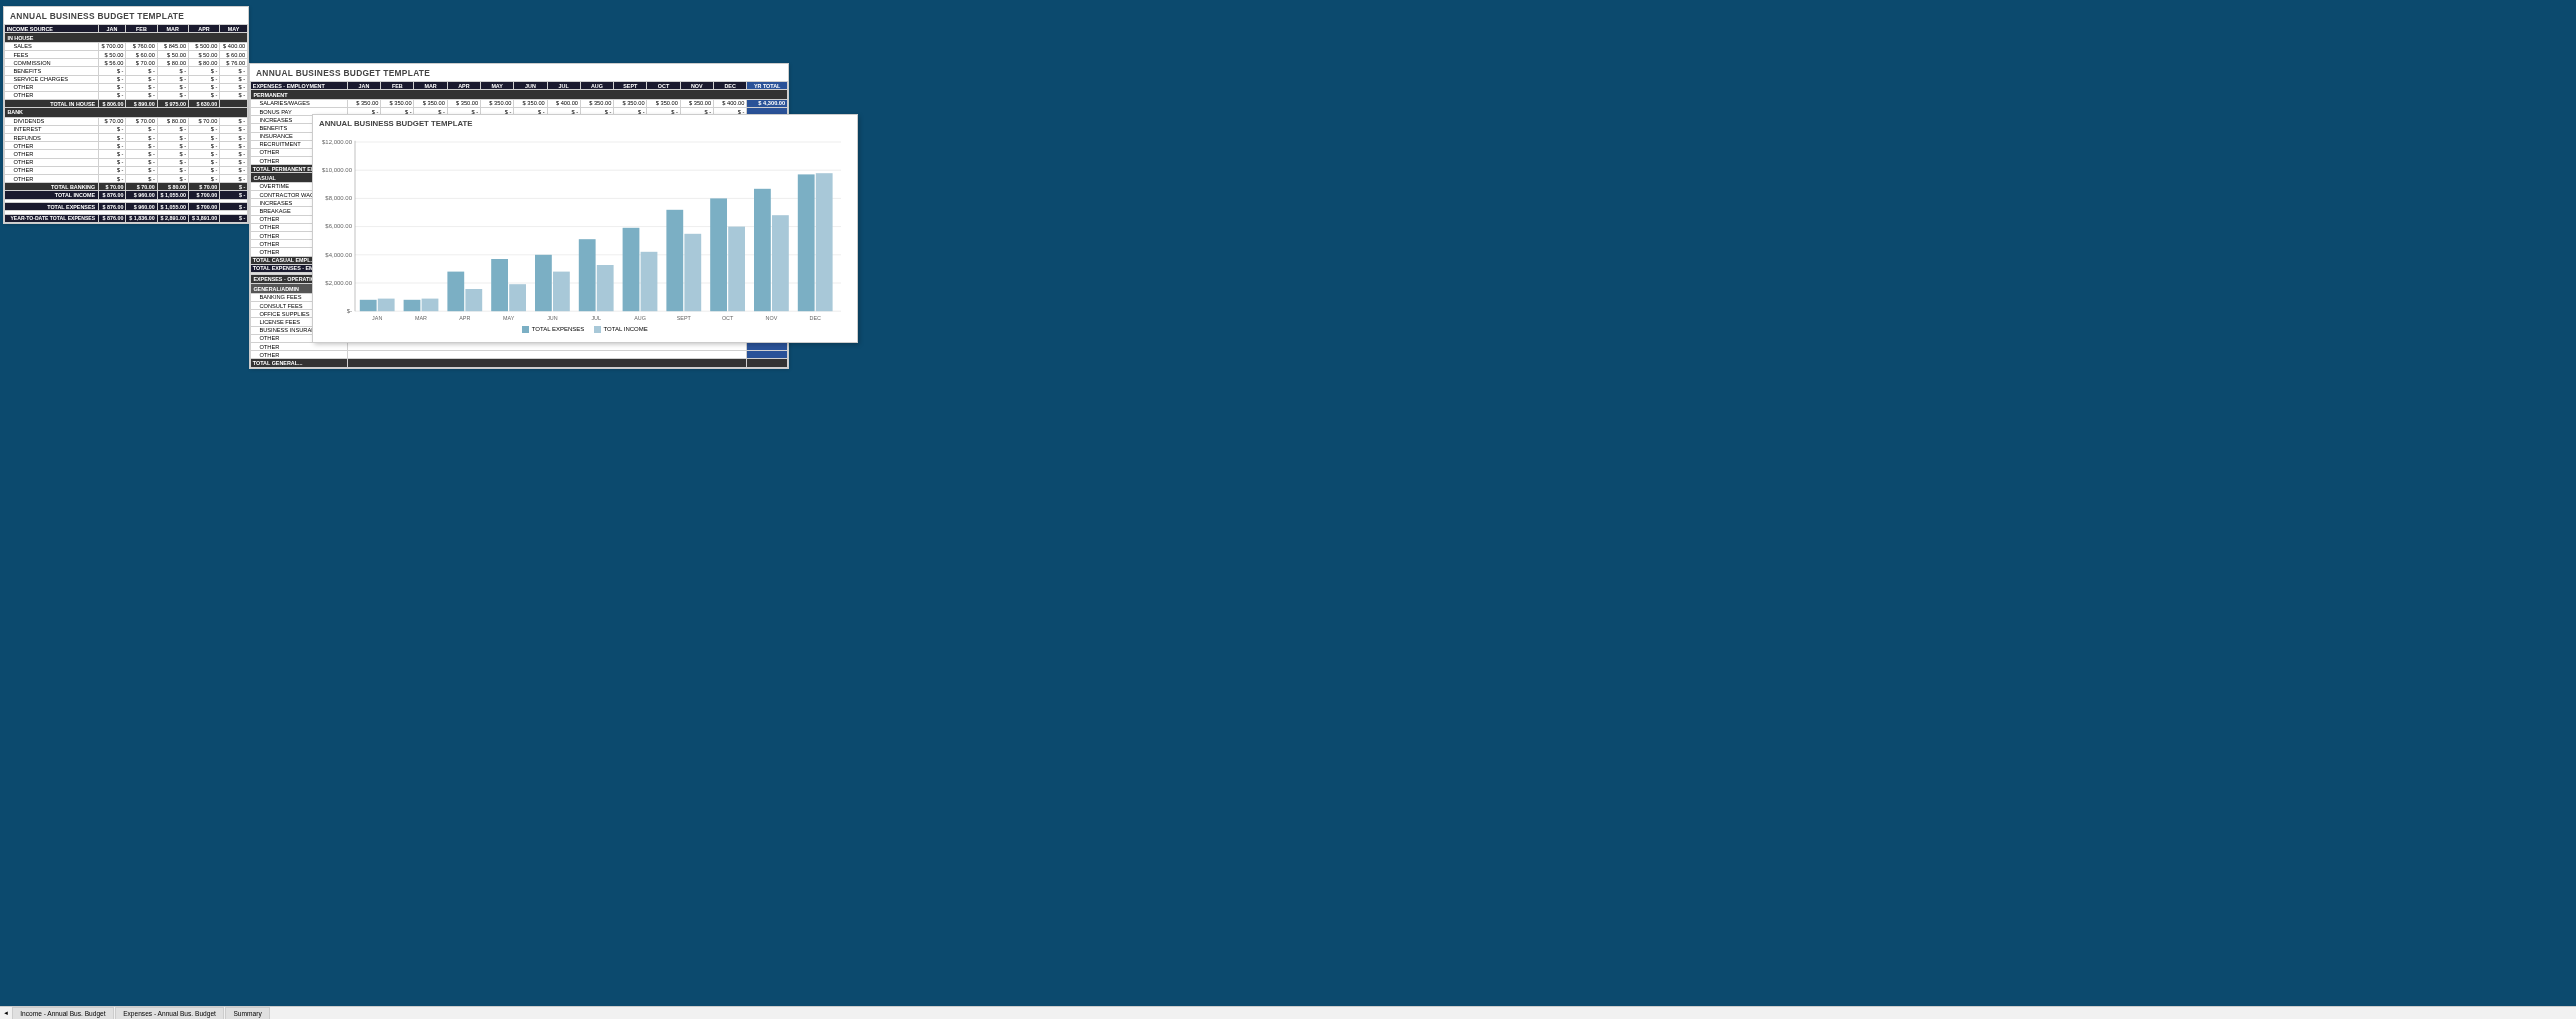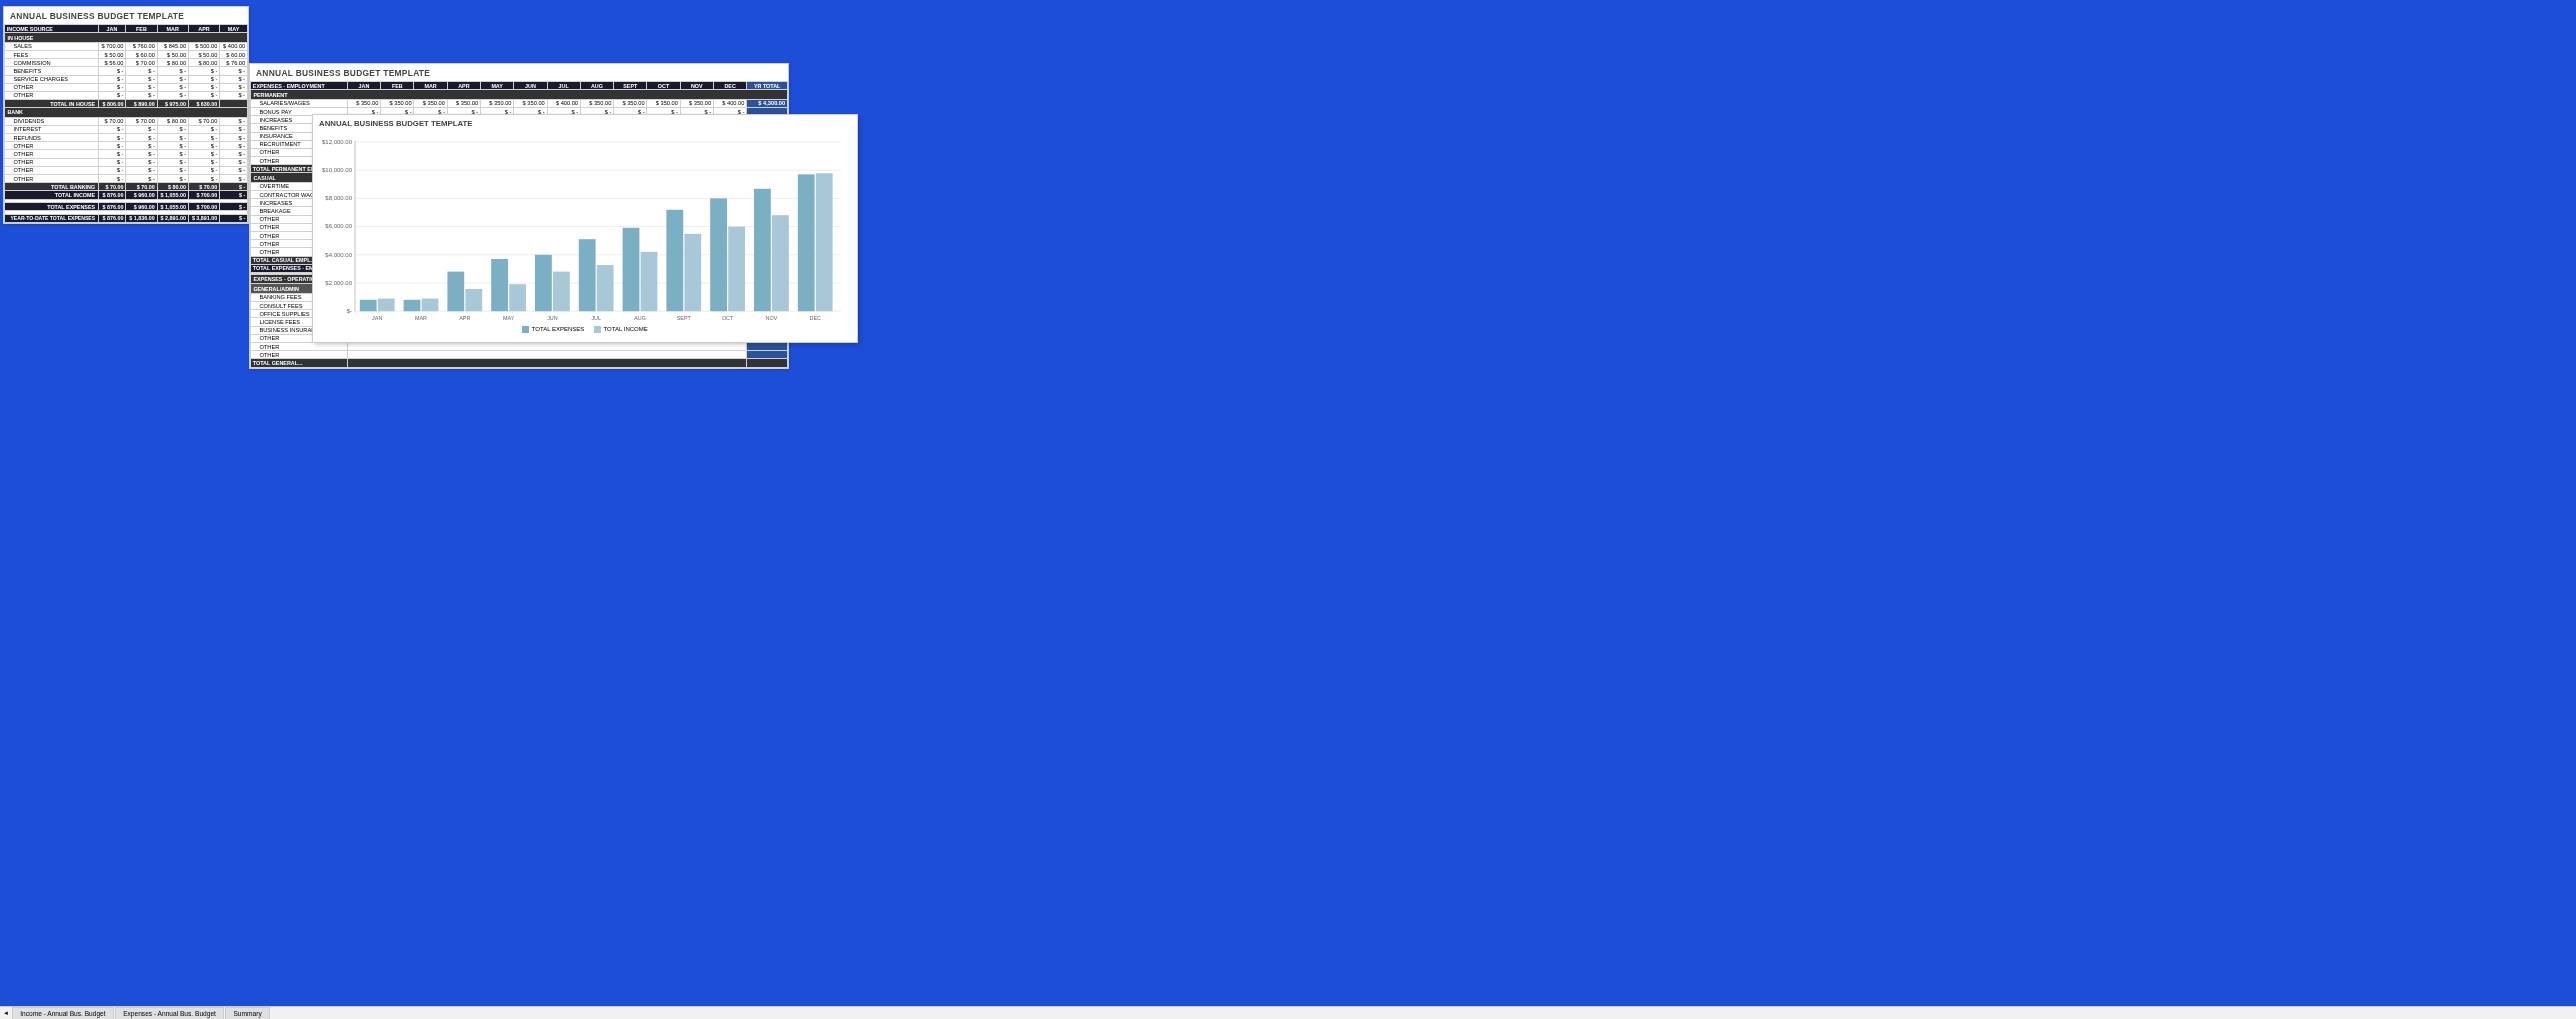--- a/index.html
+++ b/index.html
@@ -46,21 +46,21 @@
       font-size: 6px;
     }
 
     
     .main-content {
       position: absolute;
       top: 0;
       left: 0;
       right: 0;
       bottom: 13.2px;
-      background: #1d4ed8;
+      background: #0c4a6e;
       overflow: hidden;
       padding-left: 24px;
     }
 
     
     .panel-income {
       position: absolute;
       top: 6px;
       left: 3px;
       width: 246px;

